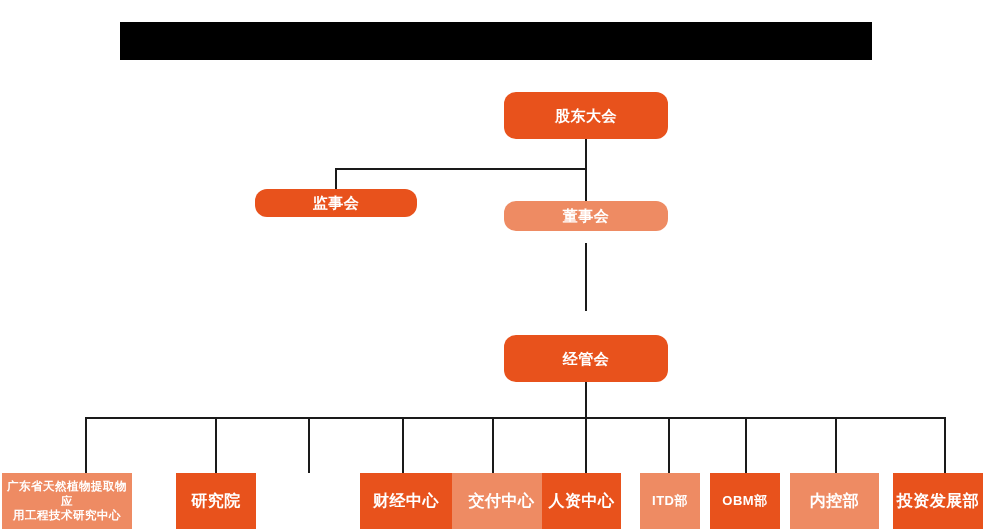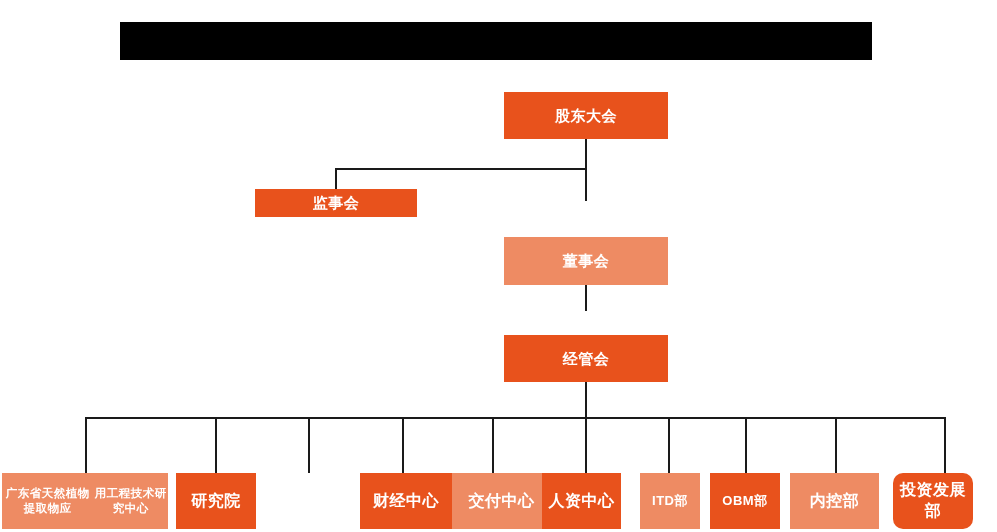--- a/index.html
+++ b/index.html
@@ -34,21 +34,21 @@
     text-align: center;
     color: #ffffff;
     font-weight: bold;
     letter-spacing: 0.5px;
     line-height: 1.3;
     z-index: 3;
   }
   .node.tone-dark  { background: #e8521c; }
   .node.tone-light { background: #ee8b63; }
 
-  .node-lg { font-size: 15px; }
+  .node-lg { font-size: 15px; border-radius: 12px; }
   .node-md { font-size: 16px; }
   .node-sm { font-size: 13px; }
   .node-xs { font-size: 11.5px; }
 
   .connector {
     position: absolute;
     background: #1a1a1a;
     z-index: 1;
   }
   .connector.v { width: 2px; }
@@ -82,39 +82,39 @@
   <div class="connector v" style="left:492px; top:417px; height:56px;"></div>
   <div class="connector v" style="left:585px; top:417px; height:56px;"></div>
   <div class="connector v" style="left:668px; top:417px; height:56px;"></div>
   <div class="connector v" style="left:745px; top:417px; height:56px;"></div>
   <div class="connector v" style="left:835px; top:417px; height:56px;"></div>
   <div class="connector v" style="left:944px; top:417px; height:56px;"></div>
 
   <div class="node tone-dark node-lg" style="left:504px; top:92px; width:164px; height:47px;">股东大会</div>
 
   <div class="node tone-dark node-lg" style="left:255px; top:189px; width:162px; height:28px;">监事会</div>
-  <div class="node tone-light node-lg" style="left:504px; top:201px; width:164px; height:48px;margin-top:36px;">董事会</div>
+  <div class="node tone-light node-lg" style="left:504px; top:201px; width:164px; height:30px;">董事会</div>
 
   <div class="node tone-dark node-lg" style="left:504px; top:311px; width:164px; height:47px;margin-top:24px;">经管会</div>
 
-  <div class="node tone-light node-xs" style="left:2px; top:473px; width:166px; height:56px; flex-direction:row;">
+  <div class="node tone-light node-xs" style="left:2px; top:473px; width:130px; height:56px; flex-direction:column;">
     <span>广东省天然植物提取物应</span>
     <span>用工程技术研究中心</span>
   </div>
 
   <div class="node tone-dark node-md" style="left:176px; top:473px; width:80px; height:56px;">研究院</div>
 
 
   <div class="node tone-dark node-md" style="left:360px; top:473px; width:92px; height:56px;">财经中心</div>
 
   <div class="node tone-light node-md" style="left:452px; top:473px; width:99px; height:56px;">交付中心</div>
 
   <div class="node tone-dark node-md" style="left:542px; top:473px; width:79px; height:56px;">人资中心</div>
 
   <div class="node tone-dark node-sm" style="left:710px; top:473px; width:70px; height:56px;">OBM部</div>
 
   <div class="node tone-light node-sm" style="left:640px; top:473px; width:60px; height:56px;">ITD部</div>
 
   <div class="node tone-light node-md" style="left:790px; top:473px; width:89px; height:56px;">内控部</div>
 
-  <div class="node tone-dark node-md" style="left:893px; top:473px; width:80px; height:56px;border-radius:10px;">投资发展部</div>
+  <div class="node tone-dark node-md" style="left:893px; top:473px; width:90px; height:56px;">投资发展部</div>
 
 </div>
 
 </body></html>

